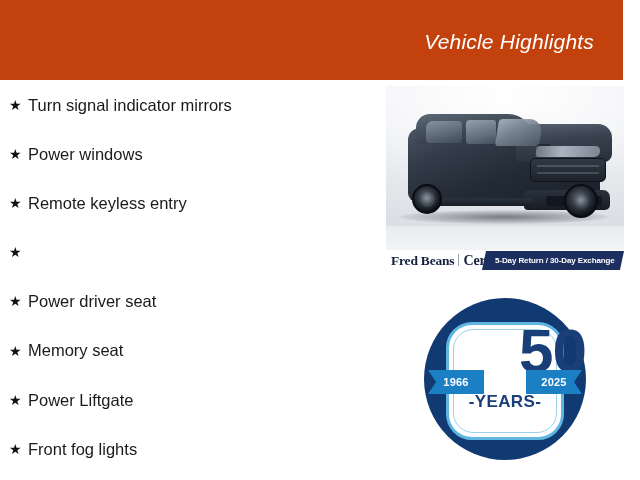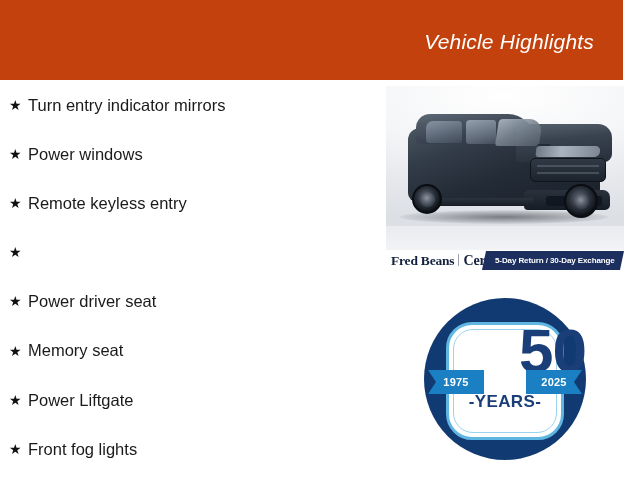--- a/index.html
+++ b/index.html
@@ -437,21 +437,21 @@
 <div class="header-bar">
   <div class="header-title">Vehicle Highlights</div>
 </div>
 
 <div class="content">
 
   <ul class="highlights-list">
 
     <li class="highlight-item">
       <span class="star-icon">★</span>
-      <span class="highlight-label">Turn entry indicator mirrors</span>
+      <span class="highlight-label">Turn signal indicator mirrors</span>
     </li>
 
     <li class="highlight-item">
       <span class="star-icon">★</span>
       <span class="highlight-label">Power windows</span>
     </li>
 
     <li class="highlight-item">
       <span class="star-icon">★</span>
       <span class="highlight-label">Remote keyless entry</span>
@@ -518,21 +518,21 @@
         </div>
       </div>
     </div>
 
     <div class="years-badge">
       <div class="badge-circle">
         <div class="badge-inner-frame"></div>
         <div class="badge-50">50</div>
         <div class="badge-years">-YEARS-</div>
         <div class="ribbon ribbon-left">
-          <span>1975</span>
+          <span>1966</span>
         </div>
         <div class="ribbon ribbon-right">
           <span>2025</span>
         </div>
       </div>
     </div>
 
   </div>
 </div>
 

